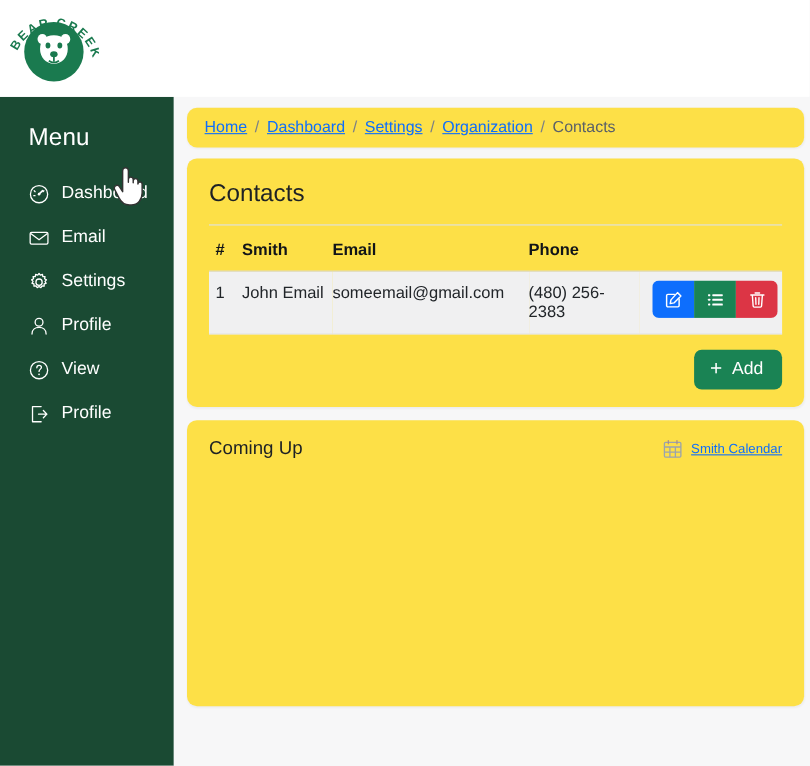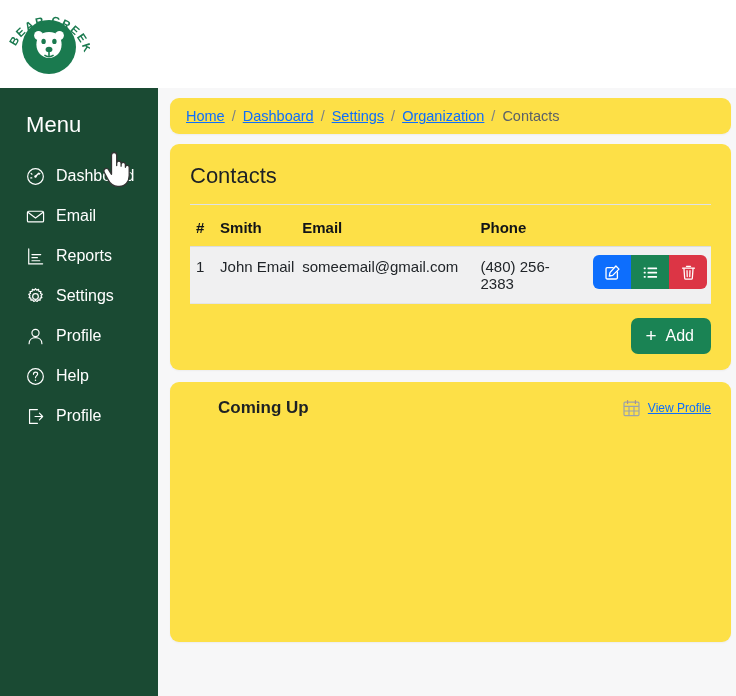--- a/index.html
+++ b/index.html
@@ -234,23 +234,22 @@
     padding: 16px 20px 20px 20px;
     height: 260px;
   }
   .comingup-head {
     display: flex;
     align-items: center;
     justify-content: space-between;
   }
   .comingup-title {
     font-size: 17px;
-    font-weight: bold;
+    font-weight: normal;
     color: #1d2125;
-    margin-left: 28px;
   }
   .cal-link-wrap {
     display: flex;
     align-items: center;
     gap: 7px;
   }
   .cal-icon { width: 19px; height: 19px; display: block; }
   .cal-link {
     font-size: 12px;
     color: #0d6efd;
@@ -322,29 +321,20 @@
     <li class="nav-item">
       <span class="nav-icon">
         <svg width="19" height="19" viewBox="0 0 16 16" fill="none" stroke="#ffffff" stroke-width="1">
           <rect x="1.2" y="3.6" width="13.6" height="9" rx="1.1"></rect>
           <path d="M1.6 4.4 L8 9.2 L14.4 4.4"></path>
         </svg>
       </span>
       <span class="nav-label">Email</span>
     </li>
 
-    <li class="nav-item">
-      <span class="nav-icon">
-        <svg width="19" height="19" viewBox="0 0 16 16" fill="none" stroke="#ffffff" stroke-width="1">
-          <path d="M2.3 1.6 L2.3 14.2 L14 14.2" stroke-linecap="round"></path>
-          <path d="M5 11.6 L11.6 11.6 M5 9 L9.6 9 M5 6.4 L12.4 6.4" stroke-linecap="round"></path>
-        </svg>
-      </span>
-      <span class="nav-label">Reports</span>
-    </li>
 
     <li class="nav-item">
       <span class="nav-icon">
         <svg width="19" height="19" viewBox="0 0 16 16" fill="none" stroke="#ffffff" stroke-width="1">
           <circle cx="8" cy="8" r="2.4"></circle>
           <path d="M8 1.4 L9 2.6 L10.6 2 L10.9 3.7 L12.6 3.8 L12.2 5.4 L13.7 6.2 L12.6 7.4 L13.4 8.9 L11.9 9.4 L11.9 11.1 L10.3 10.8 L9.4 12.2 L8 11.3 L6.6 12.2 L5.7 10.8 L4.1 11.1 L4.1 9.4 L2.6 8.9 L3.4 7.4 L2.3 6.2 L3.8 5.4 L3.4 3.8 L5.1 3.7 L5.4 2 L7 2.6 Z" stroke-linejoin="round"></path>
         </svg>
       </span>
       <span class="nav-label">Settings</span>
     </li>
@@ -360,21 +350,21 @@
     </li>
 
     <li class="nav-item">
       <span class="nav-icon">
         <svg width="19" height="19" viewBox="0 0 16 16" fill="none" stroke="#ffffff" stroke-width="1">
           <circle cx="8" cy="8" r="6.6"></circle>
           <path d="M6.3 6.2 C6.3 4.9 7.1 4.3 8 4.3 C9.1 4.3 9.8 5 9.8 5.9 C9.8 7.2 8 7.3 8 9" stroke-linecap="round"></path>
           <circle cx="8" cy="11.2" r=".65" fill="#ffffff" stroke="none"></circle>
         </svg>
       </span>
-      <span class="nav-label">Help</span>
+      <span class="nav-label">View</span>
     </li>
 
     <li class="nav-item">
       <span class="nav-icon">
         <svg width="19" height="19" viewBox="0 0 16 16" fill="none" stroke="#ffffff" stroke-width="1">
           <path d="M9.6 2.2 L3 2.2 L3 13.8 L9.6 13.8" stroke-linecap="round" stroke-linejoin="round"></path>
           <path d="M7.6 8 L14 8 M11.3 5.2 L14 8 L11.3 10.8" stroke-linecap="round" stroke-linejoin="round"></path>
         </svg>
       </span>
       <span class="nav-label">Profile</span>
@@ -467,21 +457,21 @@
     <div class="comingup-head">
       <h2 class="comingup-title">Coming Up</h2>
       <span class="cal-link-wrap">
         <span class="cal-icon">
           <svg width="19" height="19" viewBox="0 0 16 16" fill="none" stroke="#9aa3ae" stroke-width="1">
             <rect x="1.7" y="2.6" width="12.6" height="11.4" rx=".9"></rect>
             <path d="M1.7 6.2 L14.3 6.2 M1.7 10.1 L14.3 10.1 M5.9 6.2 L5.9 14 M10.1 6.2 L10.1 14"></path>
             <path d="M4.7 1.3 L4.7 3.8 M11.3 1.3 L11.3 3.8" stroke="#a98f8f" stroke-linecap="round"></path>
           </svg>
         </span>
-        <span class="cal-link">View Profile</span>
+        <span class="cal-link">Smith Calendar</span>
       </span>
     </div>
   </section>
 
 </main>
 
 <div class="cursor">
   <svg width="28" height="38" viewBox="0 0 28 38" xmlns="http://www.w3.org/2000/svg">
     <path d="M9.5 17.5 L9.5 4.2 C9.5 2.6 10.7 1.5 12.1 1.5 C13.5 1.5 14.7 2.6 14.7 4.2 L14.7 14.6
              L14.7 12.2 C14.7 10.9 15.7 10 16.9 10 C18.1 10 19.1 10.9 19.1 12.2 L19.1 15.2

